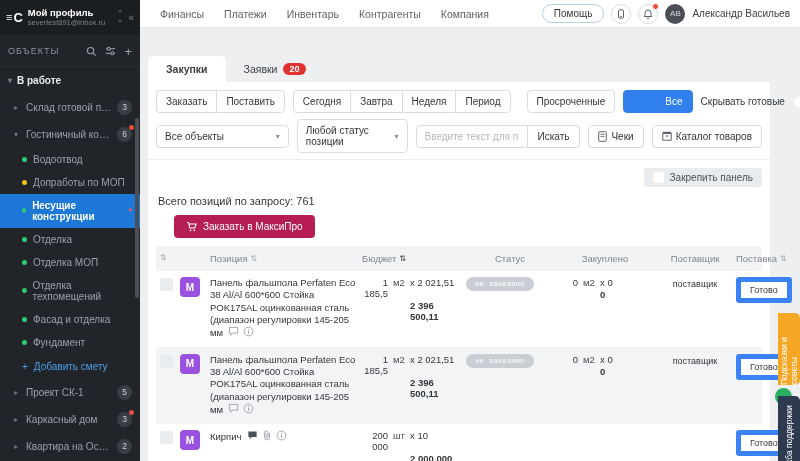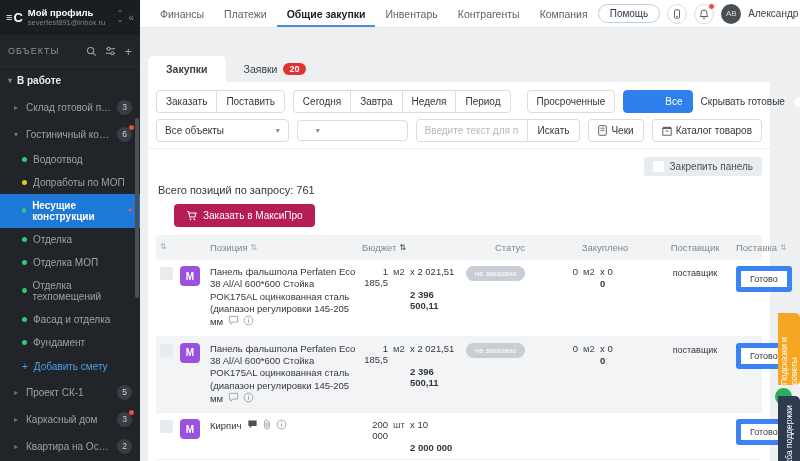--- a/index.html
+++ b/index.html
@@ -87,21 +87,21 @@
   .trow.shade { background:#f3f4f6; }
   .cb { width:13px; height:13px; background:#e9ecef; border-radius:2px; display:inline-block; margin-top:1px; }
   .mchip { width:20px; height:20px; border-radius:4px; background:var(--purple); color:#fff; font-size:10px; font-weight:bold; display:flex; align-items:center; justify-content:center; }
   .nm { line-height:1.3; }
   .nm .ric { display:inline-flex; gap:4px; margin-left:5px; vertical-align:-1px; }
   .numcell { display:grid; grid-template-columns:1fr 22px 54px; font-size:9.5px; row-gap:1px; }
   .numcell .q { text-align:right; }
   .numcell .u { text-align:center; color:#495057; }
   .numcell .p { text-align:left; }
   .numcell .tot { grid-column:3; font-weight:bold; }
-  .pillwrap { display:flex; align-items:center; gap:3px; }
+  .pillwrap { display:flex; align-items:center; gap:3px;font-family:Liberation Mono, monospace; }
   .pill { border-radius:9px; color:#fff; font-size:7.5px; padding:3px 9px; white-space:nowrap; }
   .pill.green { background:var(--green); }
   .pill.gray { background:var(--graypill); }
   .mini { border:1px solid var(--green); color:var(--green); font-size:7.5px; border-radius:2px; padding:1px 4px; font-weight:bold; }
   .supplier { text-align:center; font-size:9px; line-height:1.3; padding-top:2px; }
   .ready-btn { border:5px solid #3b82f6; background:#fff; border-radius:3px; font-size:9px; color:#33373b; padding:3px 9px; }
 
   
   .vtab { position:absolute; right:0; width:22px; border-radius:5px 0 0 5px; color:#fff; font-size:8.5px;
           writing-mode:vertical-rl; transform:rotate(180deg); display:flex; align-items:center; justify-content:center; }
@@ -211,21 +211,20 @@
         <div class="sb-item"></div>
       </div>
     <div class="sb-scroll"></div>
   </aside>
 
   <div class="main">
     <nav class="topnav">
       <div id="topnav-items" style="display:flex">
           <div class="nav-item">Финансы</div>
           <div class="nav-item">Платежи</div>
-          <div class="nav-item active">Общие закупки</div>
           <div class="nav-item">Инвентарь</div>
           <div class="nav-item">Контрагенты</div>
           <div class="nav-item">Компания</div>
         </div>
       <div class="topnav-right">
         <button class="help-btn">Помощь</button>
         <span class="icon-btn">
           <svg width="10" height="10" viewBox="0 0 10 10">
               <rect x="2.5" y="0.8" width="5" height="8.4" rx="1" fill="none" stroke="#5f6368" stroke-width="1"></rect>
               <line x1="4" y1="7.6" x2="6" y2="7.6" stroke="#5f6368" stroke-width="0.9"></line>
@@ -275,20 +274,21 @@
               <span class="knob"></span>
             </span>
         </div>
 
         <div class="tb-row">
           <div class="select" style="width:196px">
             <span>Все объекты</span>
               <span class="car">▾</span>
           </div>
           <div class="select" style="width:162px">
+            <span>Любой статус позиции</span>
               <span class="car">▾</span>
           </div>
           <div class="search-wrap">
             <input class="search-input" placeholder="Введите текст для поиска" style="">
             <button class="search-btn">Искать</button>
           </div>
           <button class="btn">
             <svg width="9" height="11" viewBox="0 0 9 11">
                 <rect x="0.7" y="0.7" width="7.6" height="9.6" rx="1" fill="none" stroke="#5f6368" stroke-width="1"></rect>
                 <line x1="2.5" y1="3.2" x2="6.5" y2="3.2" stroke="#5f6368" stroke-width="0.9"></line>

